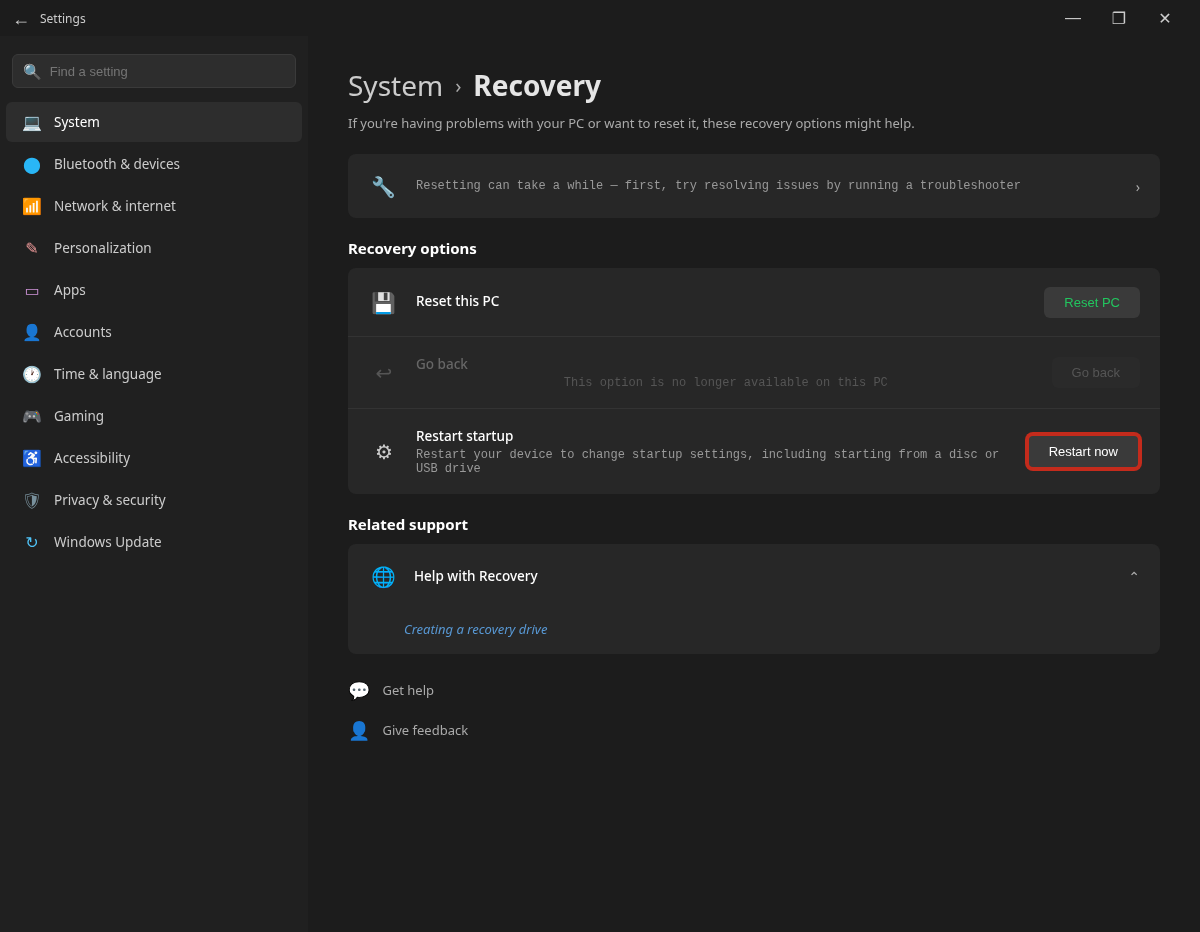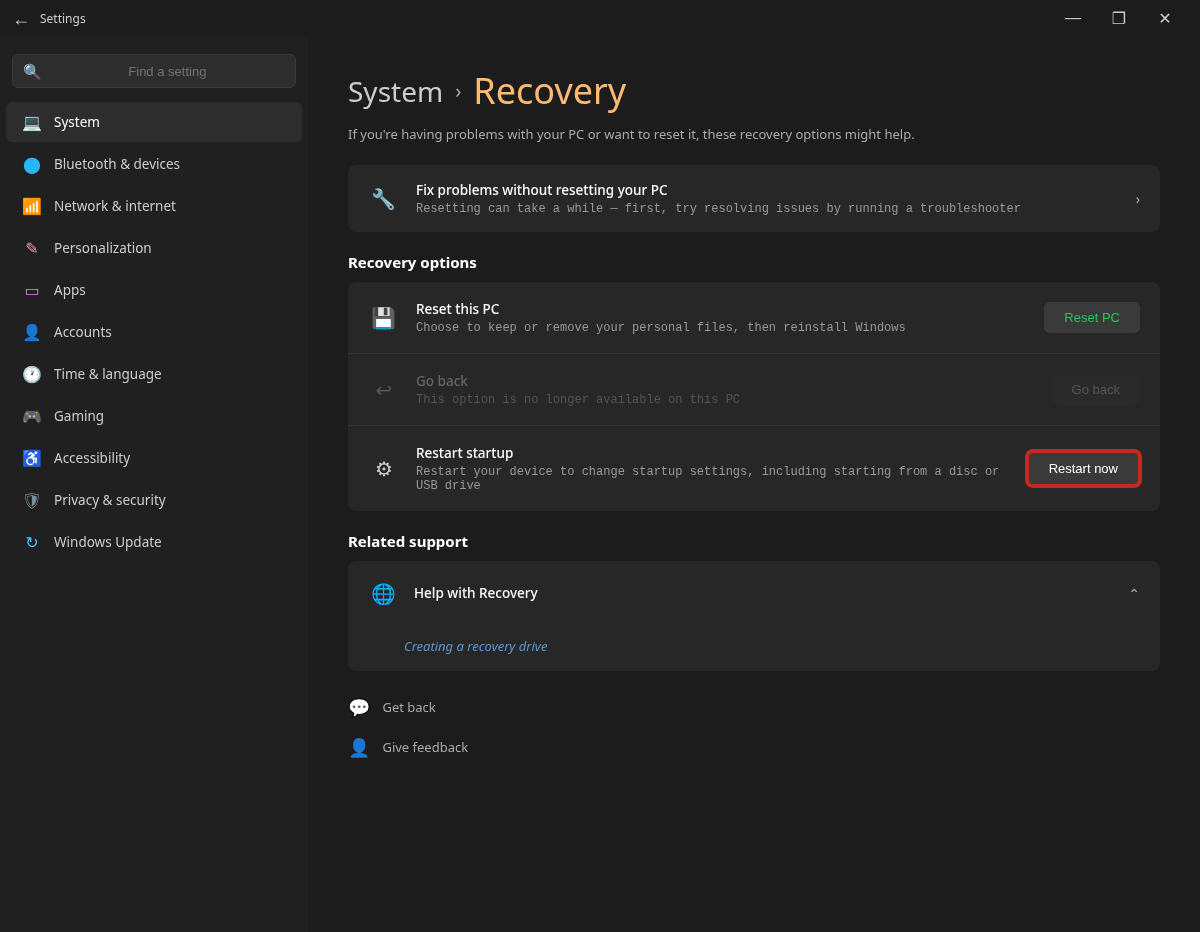--- a/index.html
+++ b/index.html
@@ -83,21 +83,20 @@
       padding: 6px 10px;
       gap: 8px;
     }
     .search-box input {
       background: transparent;
       border: none;
       outline: none;
       color: #cccccc;
       font-size: 13px;
       flex: 1;
-      text-align: center;
     }
     .search-icon-inner { color: #888; font-size: 15px; }
 
     .nav-item {
       display: flex;
       align-items: center;
       gap: 12px;
       padding: 10px 16px;
       border-radius: 6px;
       margin: 0 6px;
@@ -146,23 +145,23 @@
       gap: 12px;
       margin-bottom: 10px;
     }
     .breadcrumb-system {
       font-size: 28px;
       color: #cccccc;
       font-weight: 400;
     }
     .breadcrumb-arrow { font-size: 20px; color: #aaa; }
     .breadcrumb-current {
-      font-size: 36px;
-      font-weight: 400;
-      color: #fdba74;
+      font-size: 28px;
+      font-weight: 700;
+      color: #e5e5e5;
     }
 
     .page-subtitle {
       font-size: 13px;
       color: #aaaaaa;
       margin-bottom: 22px;
     }
 
     
     .card {
@@ -210,21 +209,21 @@
     }
     .recovery-row {
       display: flex;
       align-items: center;
       padding: 18px 20px;
       gap: 16px;
       border-bottom: 1px solid #333;
     }
     .recovery-row:last-child { border-bottom: none; }
     .recovery-row.disabled .card-title { color: #666; }
-    .recovery-row.disabled .card-desc { color: #555; }
+    .recovery-row.disabled .card-desc { color: #555; text-align: center; }
     .recovery-row.disabled .card-icon { color: #555; }
 
     .action-btn {
       padding: 8px 20px;
       border-radius: 6px;
       border: none;
       font-size: 13px;
       cursor: pointer;
       white-space: nowrap;
     }
@@ -369,36 +368,34 @@
       <span class="breadcrumb-arrow">›</span>
       <span class="breadcrumb-current">Recovery</span>
     </div>
 
     <p class="page-subtitle">If you're having problems with your PC or want to reset it, these recovery options might help.</p>
 
     <div class="card">
       <div class="card-row">
         <div class="card-icon">🔧</div>
         <div class="card-text">
-          <div class="card-title">Fix problems without resetting your PC</div>
           <div class="card-desc">Resetting can take a while — first, try resolving issues by running a troubleshooter</div>
         </div>
         <span class="card-chevron">›</span>
       </div>
     </div>
 
     <div class="section-title">Recovery options</div>
 
     <div class="recovery-card">
 
       <div class="recovery-row">
         <div class="card-icon">💾</div>
         <div class="card-text">
           <div class="card-title">Reset this PC</div>
-          <div class="card-desc">Choose to keep or remove your personal files, then reinstall Windows</div>
         </div>
         <button class="action-btn btn-primary">Reset PC</button>
       </div>
 
       <div class="recovery-row disabled">
         <div class="card-icon" style="color:#555;">↩</div>
         <div class="card-text">
           <div class="card-title" style="color:#666;">Go back</div>
           <div class="card-desc" style="color:#555;">This option is no longer available on this PC</div>
         </div>
@@ -424,21 +421,21 @@
           <span class="support-title">Help with Recovery</span>
         </div>
         <span class="support-chevron">⌃</span>
       </div>
       <div class="support-sub">Creating a recovery drive</div>
     </div>
 
     <div class="footer-links">
       <div class="footer-link">
         <span class="footer-link-icon">💬</span>
-        <span>Get back</span>
+        <span>Get help</span>
       </div>
       <div class="footer-link">
         <span class="footer-link-icon">👤</span>
         <span>Give feedback</span>
       </div>
     </div>
 
   </div>
 </div>
 

